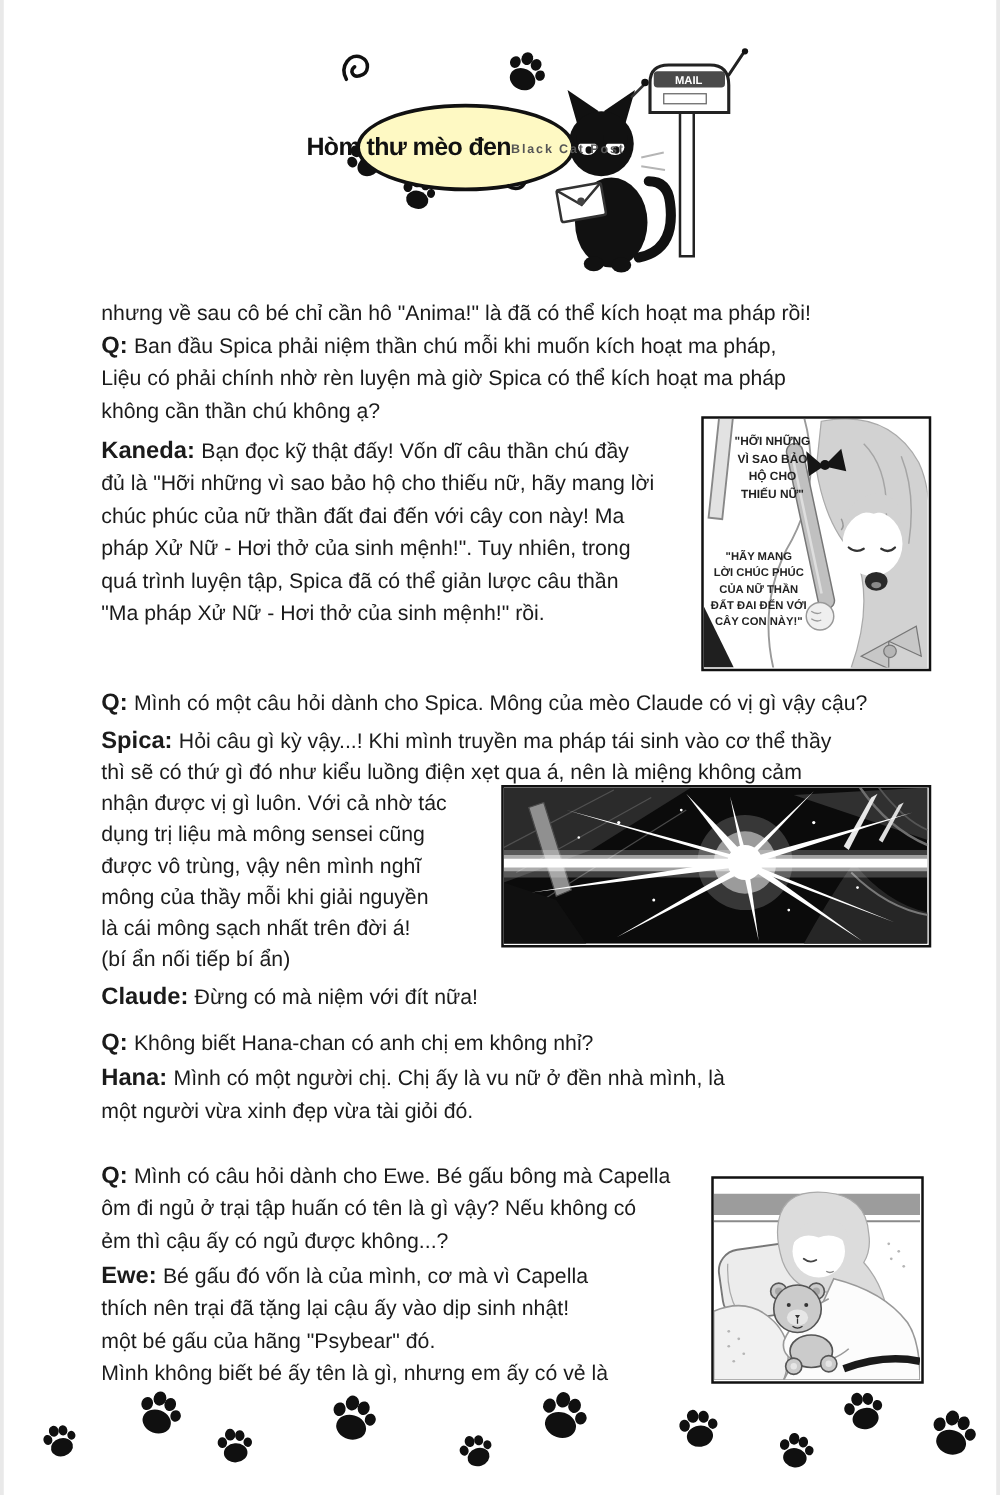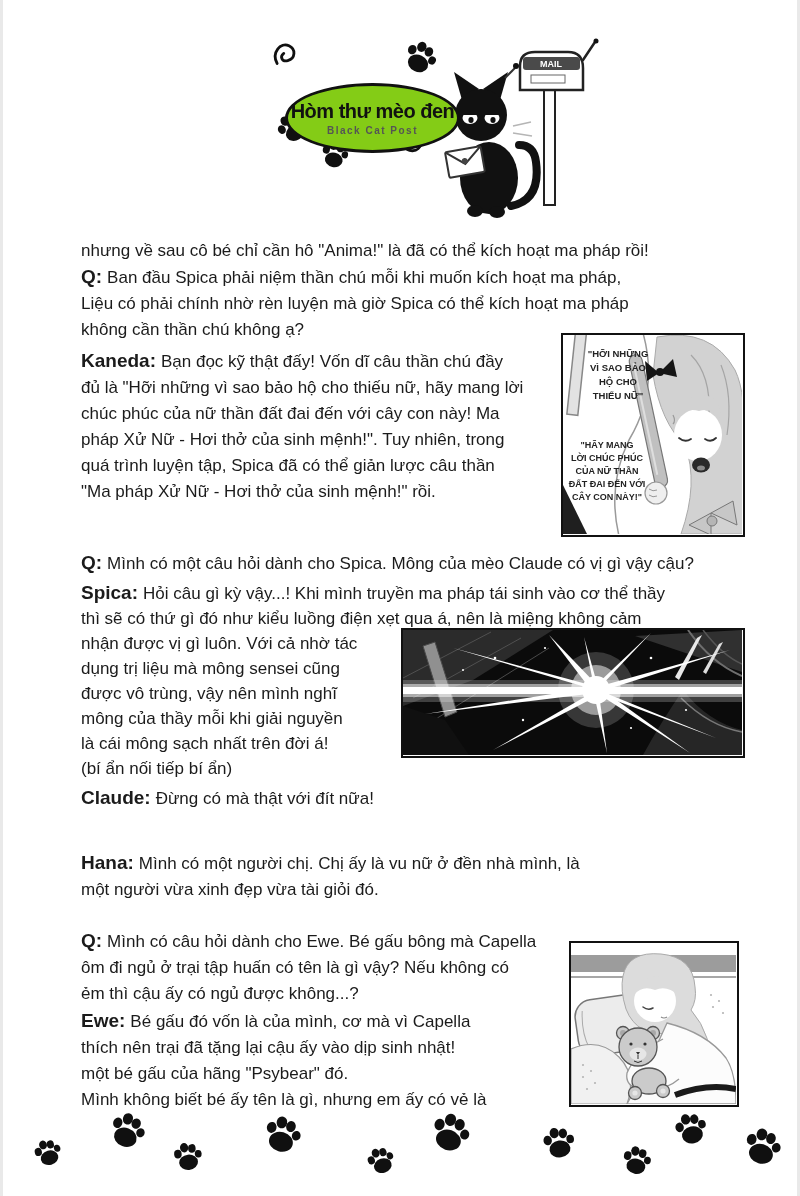--- a/index.html
+++ b/index.html
@@ -3,21 +3,21 @@
 <meta charset="utf-8">
 <style>
   html,body{margin:0;padding:0;background:#e9e9e9;}
   .page{position:relative;width:794px;height:1196px;background:#ffffff;margin:0 auto;
         font-family:"Liberation Sans", sans-serif;color:#1b1b1b;overflow:hidden;}
   svg{display:block;}
   .abs{position:absolute;}
   
   .logo-oval{position:absolute;left:282px;top:83px;width:175px;height:70px;
              border:3.5px solid #111;border-radius:50%;box-sizing:border-box;
-             display:flex;flex-direction:column;align-items:center;justify-content:center;background:#84cc16;}
+             display:flex;align-items:center;justify-content:center;background:#fef9c3;}
   .logo-title{font-size:20px;font-weight:bold;letter-spacing:-0.5px;color:#111;white-space:nowrap;}
   .logo-subtitle{font-size:10px;font-weight:bold;letter-spacing:1.5px;color:#555;margin-top:2px;white-space:nowrap;}
   
   .qa{position:absolute;}
   .line{font-size:17px;line-height:26px;white-space:nowrap;color:#1b1b1b;}
   .lh25 .line{line-height:25px;}
   .spk{font-size:19px;font-weight:bold;margin-right:5px;}
   .narrow{max-width:322px;}
   
   .panel{position:absolute;border:2.5px solid #111;background:#fff;box-sizing:border-box;overflow:hidden;}
@@ -217,23 +217,26 @@
           <circle cx="248" cy="28" r="1.3"></circle>
         <circle cx="283" cy="80" r="1.1"></circle>
           <circle cx="120" cy="90" r="1.2"></circle>
           <circle cx="60" cy="40" r="1"></circle>
         <circle cx="228" cy="98" r="1.1"></circle>
       </g>
     </svg>
   </div>
 
   <div class="qa" style="left:78px;top:785px;width:500px">
-    <div class="line"><span class="spk">Claude:</span><span>Đừng có mà thật với đít nữa!</span></div>
-  </div>
-
+    <div class="line"><span class="spk">Claude:</span><span>Đừng có mà niệm với đít nữa!</span></div>
+  </div>
+
+  <div class="qa" style="left:78px;top:822px;width:640px">
+    <div class="line"><span class="spk">Q:</span><span>Không biết Hana-chan có anh chị em không nhỉ?</span></div>
+  </div>
   <div class="qa" style="left:78px;top:850px;width:640px">
     <div class="line"><span class="spk">Hana:</span><span>Mình có một người chị. Chị ấy là vu nữ ở đền nhà mình, là</span></div>
     <div class="line">một người vừa xinh đẹp vừa tài giỏi đó.</div>
   </div>
 
   <div class="qa" style="left:78px;top:928px;width:480px">
     <div class="line"><span class="spk">Q:</span><span>Mình có câu hỏi dành cho Ewe. Bé gấu bông mà Capella</span></div>
     <div class="line">ôm đi ngủ ở trại tập huấn có tên là gì vậy? Nếu không có</div>
     <div class="line">ẻm thì cậu ấy có ngủ được không...?</div>
   </div>

